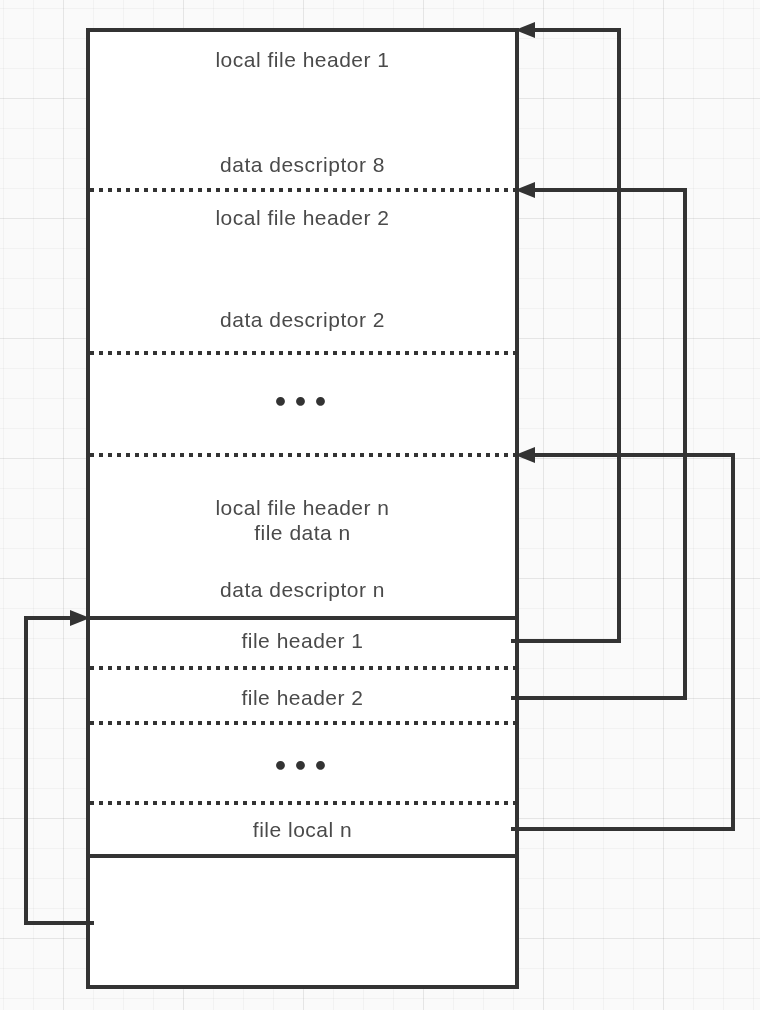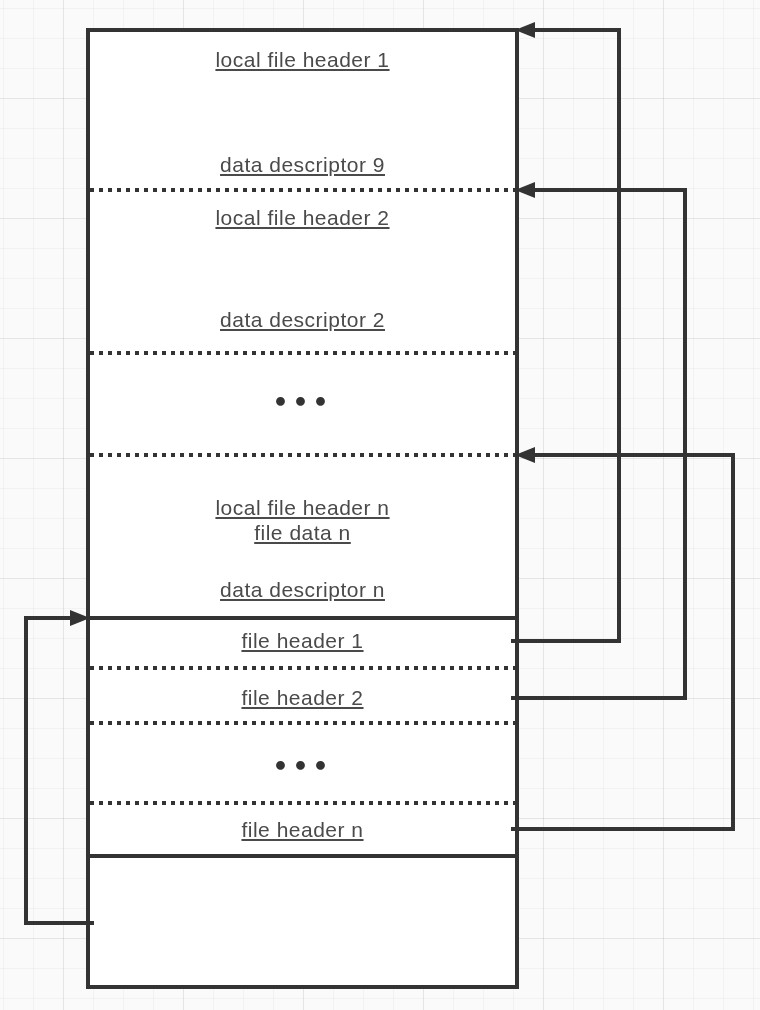--- a/index.html
+++ b/index.html
@@ -50,21 +50,20 @@
   .label {
     position: absolute;
     left: 90px;
     width: 425px;
     transform: translateY(-50%);
     text-align: center;
     font-size: 21px;
     letter-spacing: 0.5px;
     color: #4a4a4a;
     white-space: nowrap;
-    text-decoration: underline;
   }
   .ellipsis {
     position: absolute;
     left: 90px;
     width: 425px;
     transform: translateY(-50%);
     text-align: center;
     font-size: 25px;
     font-weight: 700;
     letter-spacing: 4px;
@@ -93,21 +92,21 @@
   }
 </style>
 </head>
 <body>
 
 <div class="canvas">
 
   <div class="box-outline"></div>
 
   <div class="label" style="top:60px">local file header 1</div>
-  <div class="label" style="top:165px">data descriptor 9</div>
+  <div class="label" style="top:165px">data descriptor 8</div>
   <div class="divider dotted" style="top:188px"></div>
 
   <div class="label" style="top:218px">local file header 2</div>
   <div class="label" style="top:320px">data descriptor 2</div>
   <div class="divider dotted" style="top:351px"></div>
 
   <div class="ellipsis" style="top:402px">•••</div>
   <div class="divider dotted" style="top:453px"></div>
 
   <div class="label" style="top:508px">local file header n</div>
@@ -115,21 +114,21 @@
   <div class="label" style="top:533px">file data n</div>
 
   <div class="divider solid" style="top:616px"></div>
 
   <div class="label" style="top:641px">file header 1</div>
   <div class="divider dotted" style="top:666px"></div>
   <div class="label" style="top:698px">file header 2</div>
   <div class="divider dotted" style="top:721px"></div>
   <div class="ellipsis" style="top:766px">•••</div>
   <div class="divider dotted" style="top:801px"></div>
-  <div class="label" style="top:830px">file header n</div>
+  <div class="label" style="top:830px">file local n</div>
 
   <div class="divider solid" style="top:854px"></div>
 
 
   <div>
     <div class="seg" style="left:511px; top:639px; width:110px; height:4px"></div>
     <div class="seg" style="left:617px; top:28px; width:4px; height:615px"></div>
     <div class="seg" style="left:531px; top:28px; width:90px; height:4px"></div>
     <div class="arrowhead-left" style="left:515px; top:22px"></div>
   </div>

